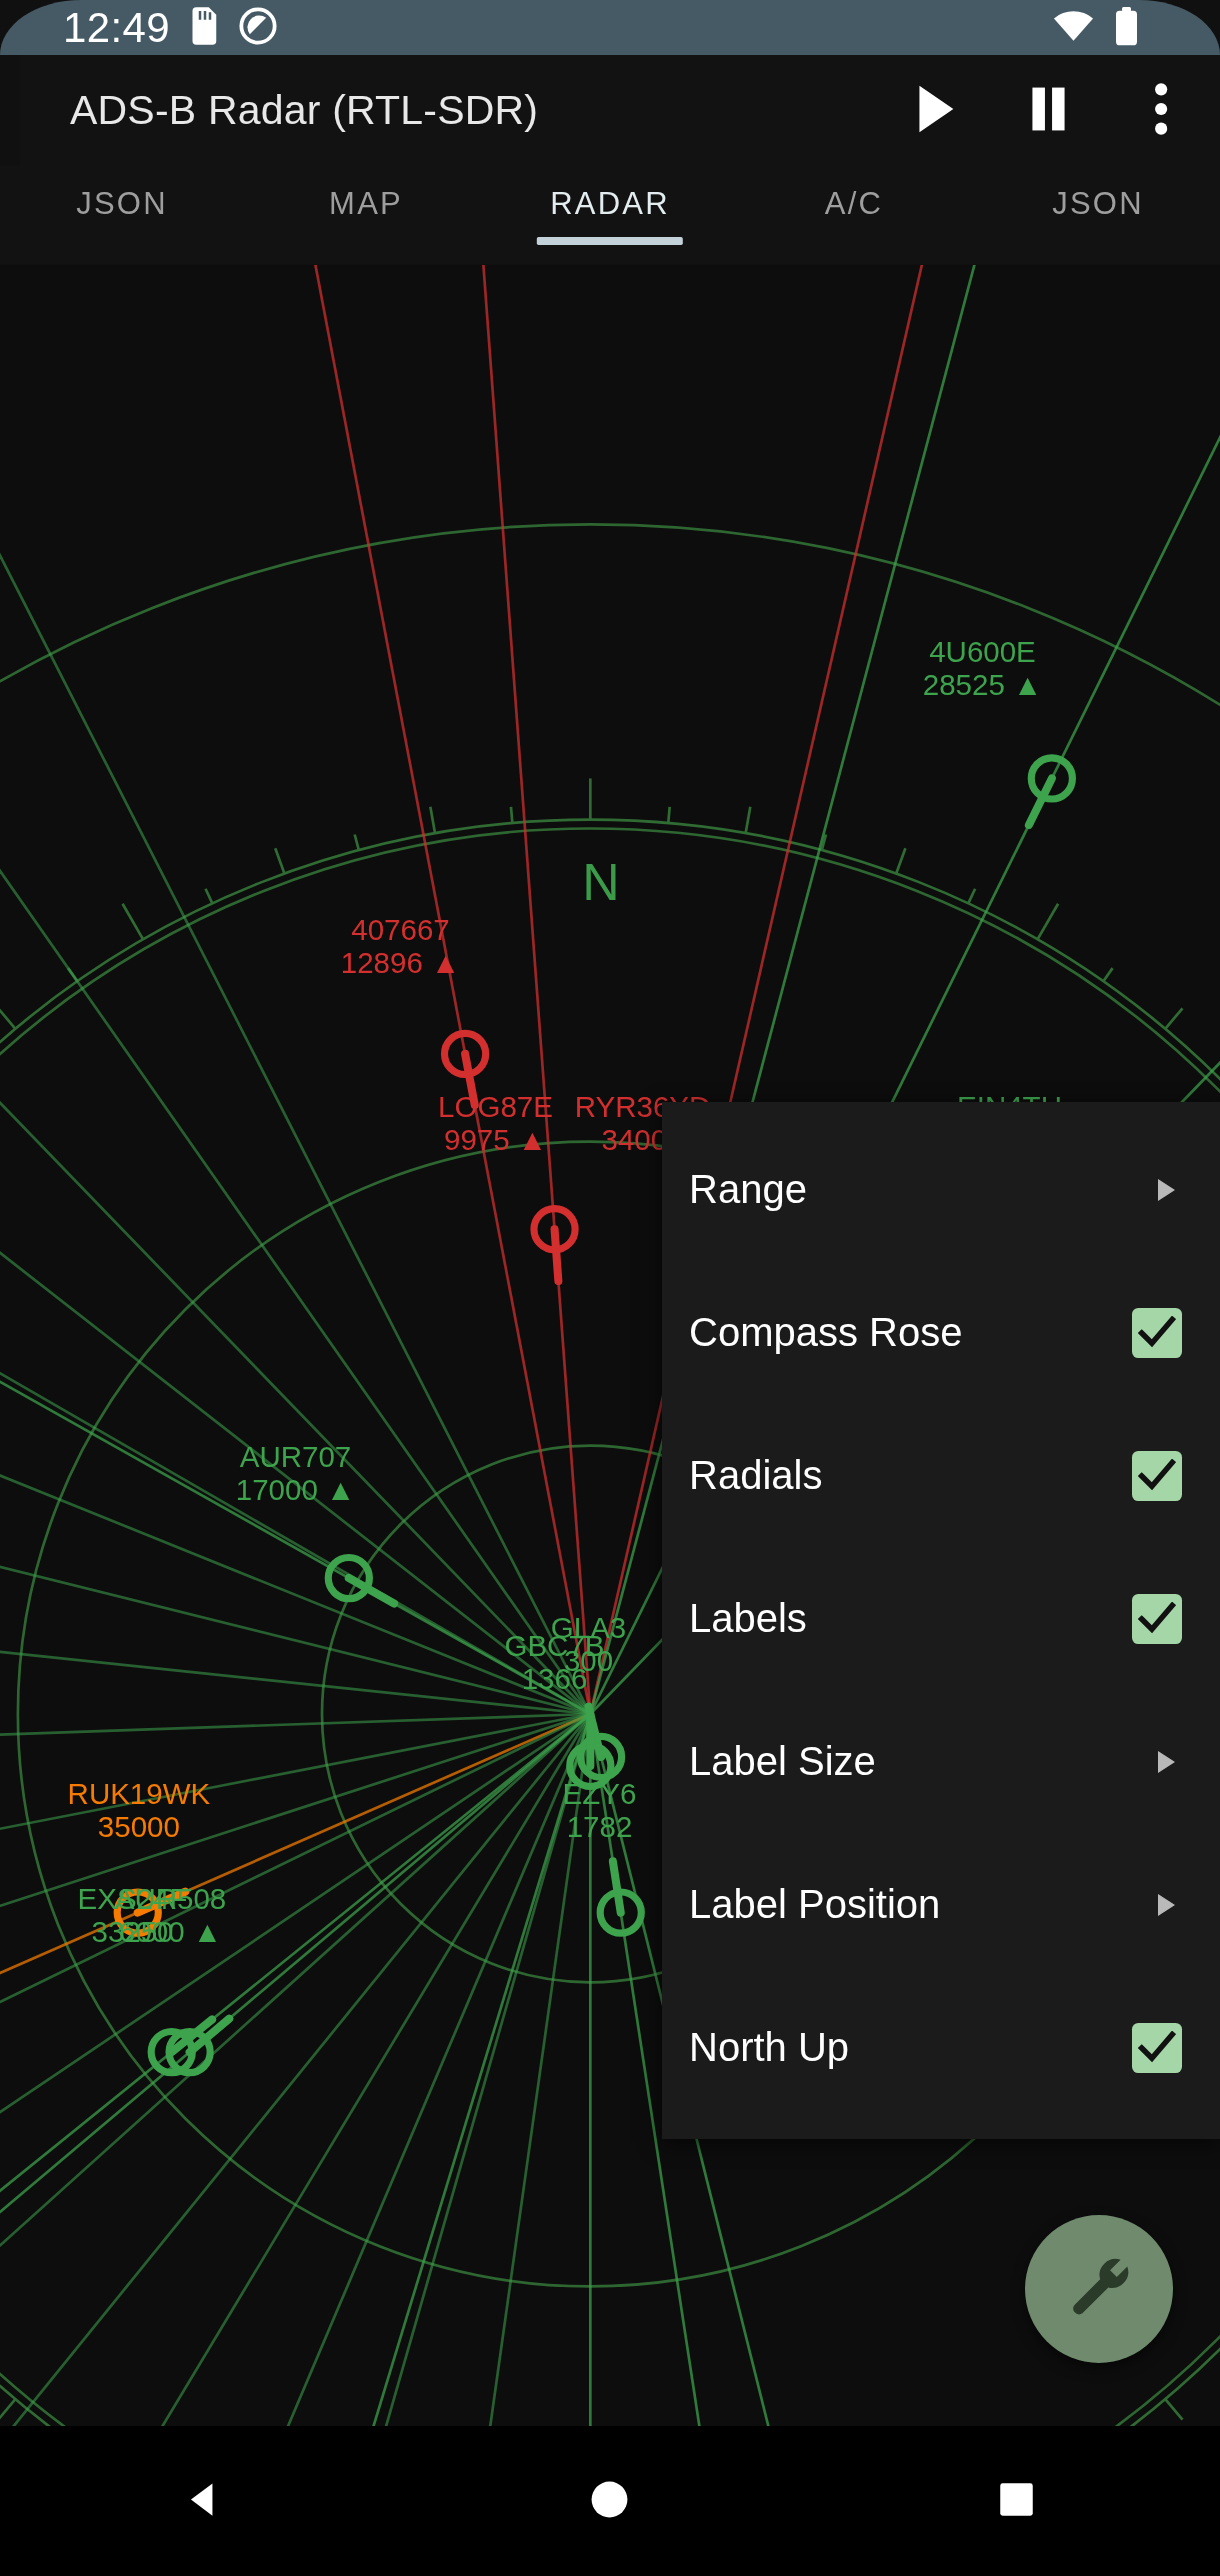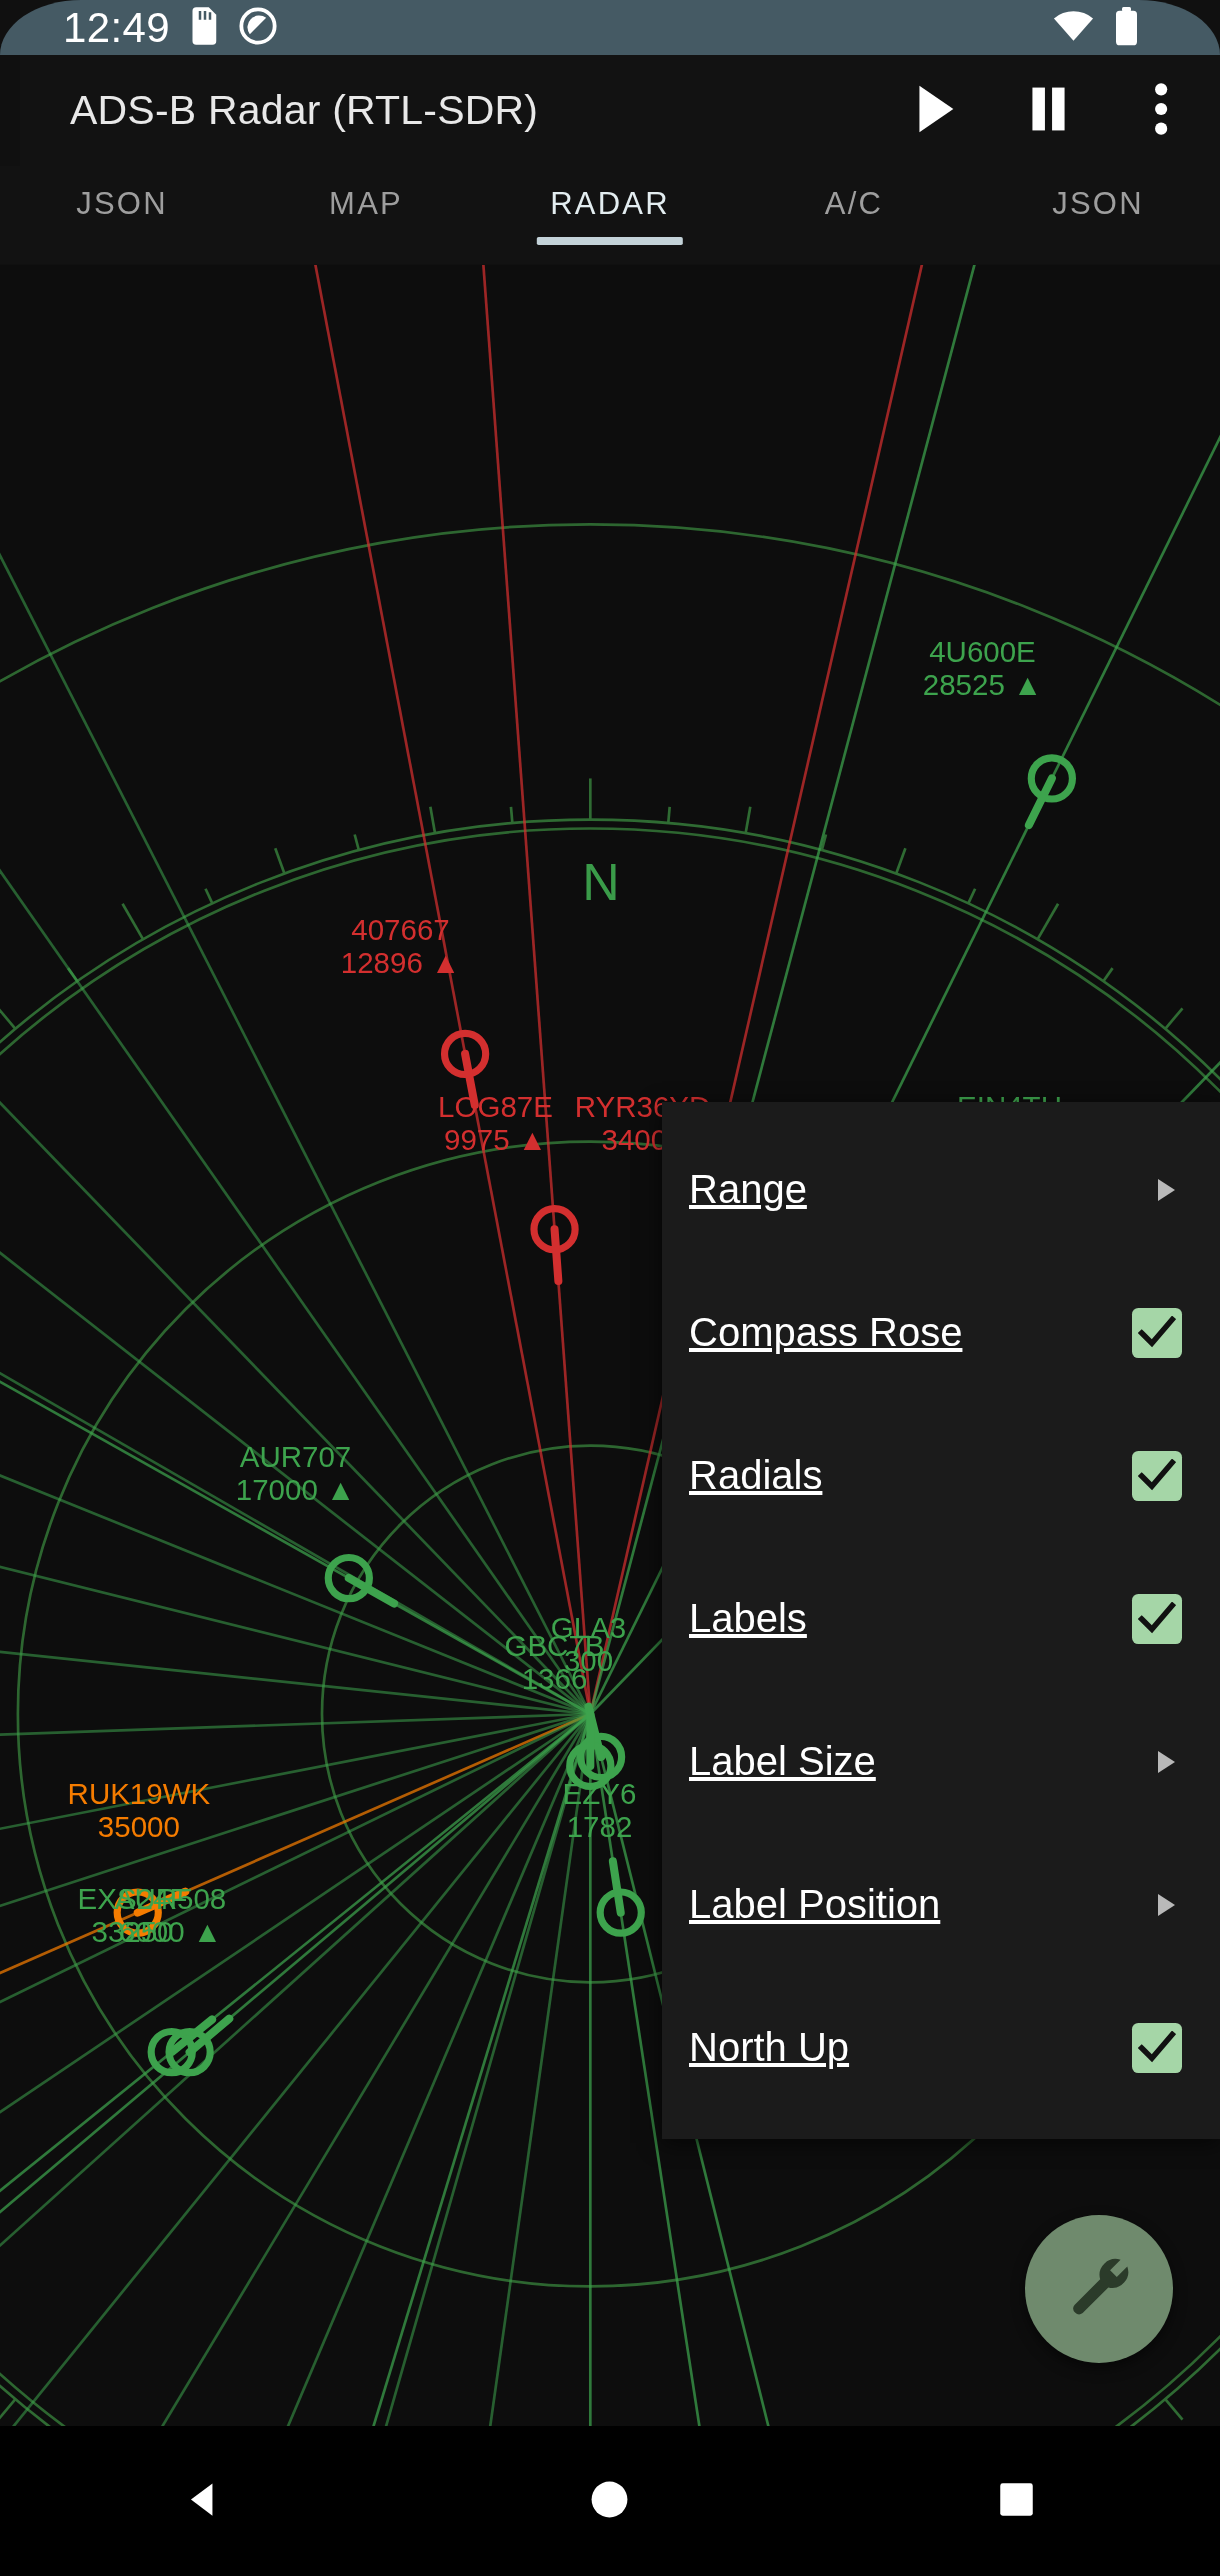--- a/index.html
+++ b/index.html
@@ -42,21 +42,21 @@
   .lbl{position:absolute;font-family:"Liberation Sans",sans-serif;font-size:29.5px;line-height:33px;text-align:center;white-space:pre;pointer-events:none;}
   .lbl .r2{display:block;}
 
   
   #menu{
     position:absolute;right:0;top:1102px;width:558px;
     background:#1b1b1b;z-index:60;padding:16px 0 19.7px 0;
     box-shadow:0 5.4px 21.5px rgba(0,0,0,.65);
   }
   .mi{height:143px;display:flex;align-items:center;padding:0 38px 0 27px;box-sizing:border-box;cursor:pointer;}
-  .mi .mtext{color:#ffffff;font-size:40px;flex:1;white-space:nowrap;text-decoration:underline;}
+  .mi .mtext{color:#ffffff;font-size:40px;flex:1;white-space:nowrap;}
   .mi .arrow{width:0;height:0;border-left:17px solid #b9b9b9;border-top:11.6px solid transparent;border-bottom:11.6px solid transparent;margin-right:7.2px;}
   .cb{width:50px;height:50px;border-radius:6.3px;background:#a5d6a7;position:relative;flex:0 0 auto;}
   .cb svg{position:absolute;left:6.3px;top:8px;}
 
   
   #fab{position:absolute;right:47px;top:2215px;width:148px;height:148px;border-radius:50%;
        background:#6f8a6d;display:flex;align-items:center;justify-content:center;z-index:55;
        box-shadow:0 5.4px 12.5px rgba(0,0,0,.5);cursor:pointer;}
 
   

